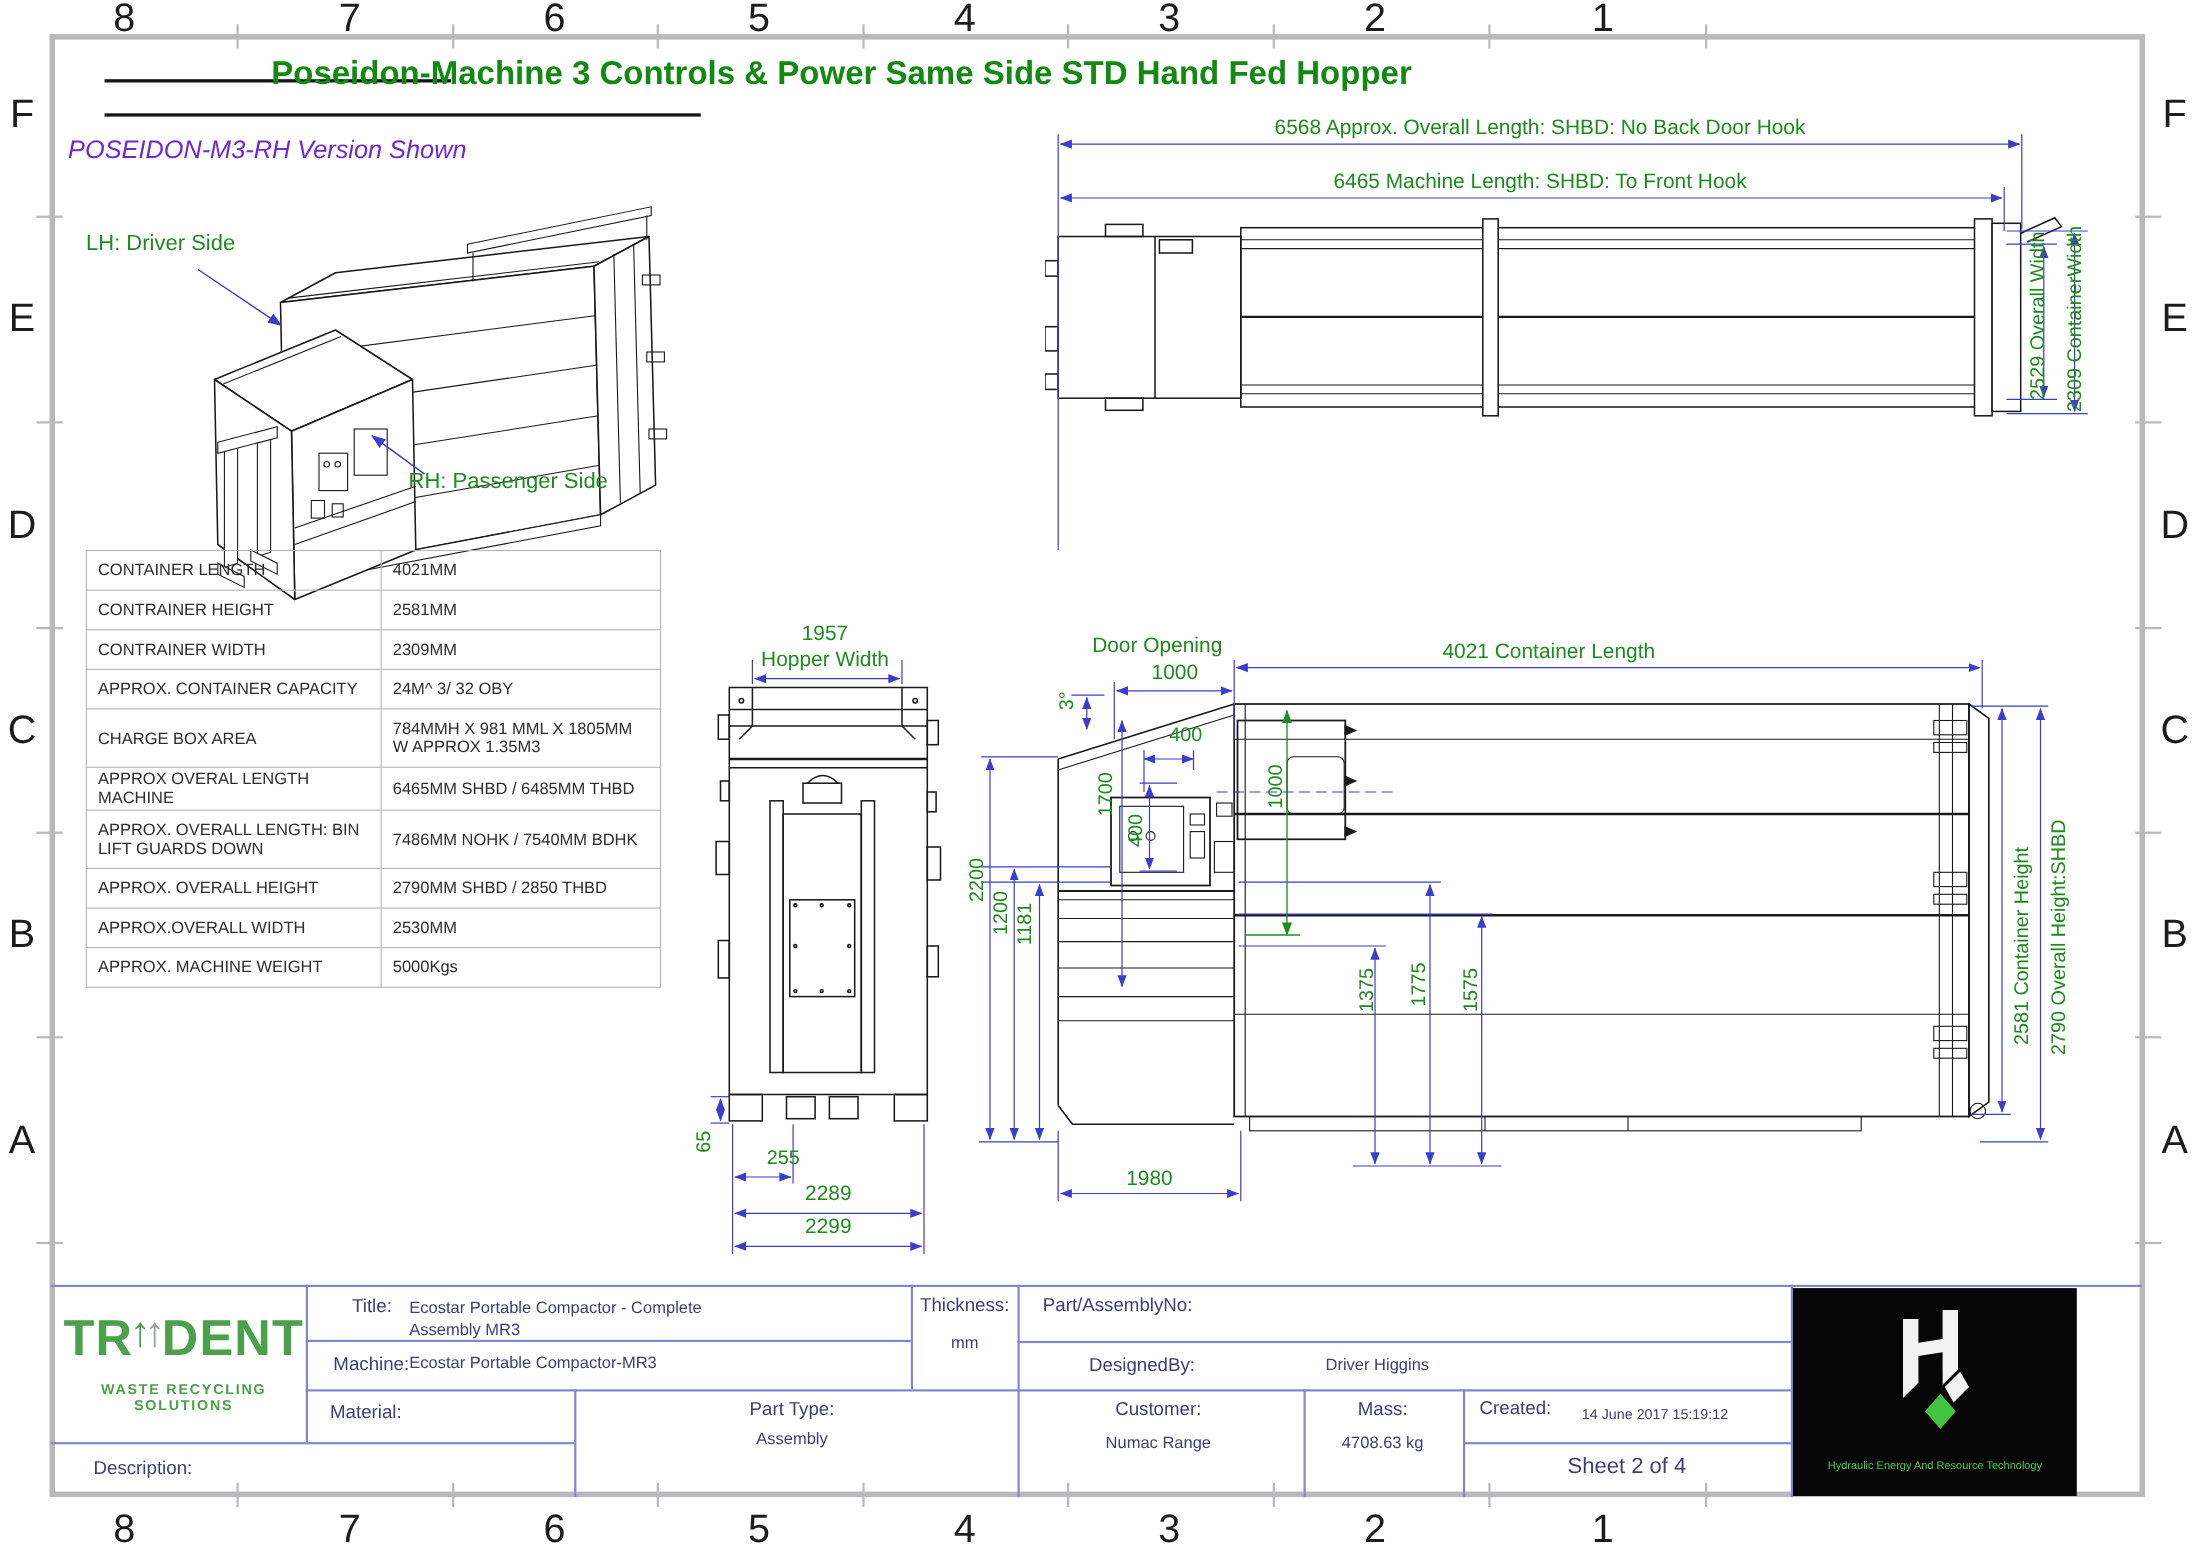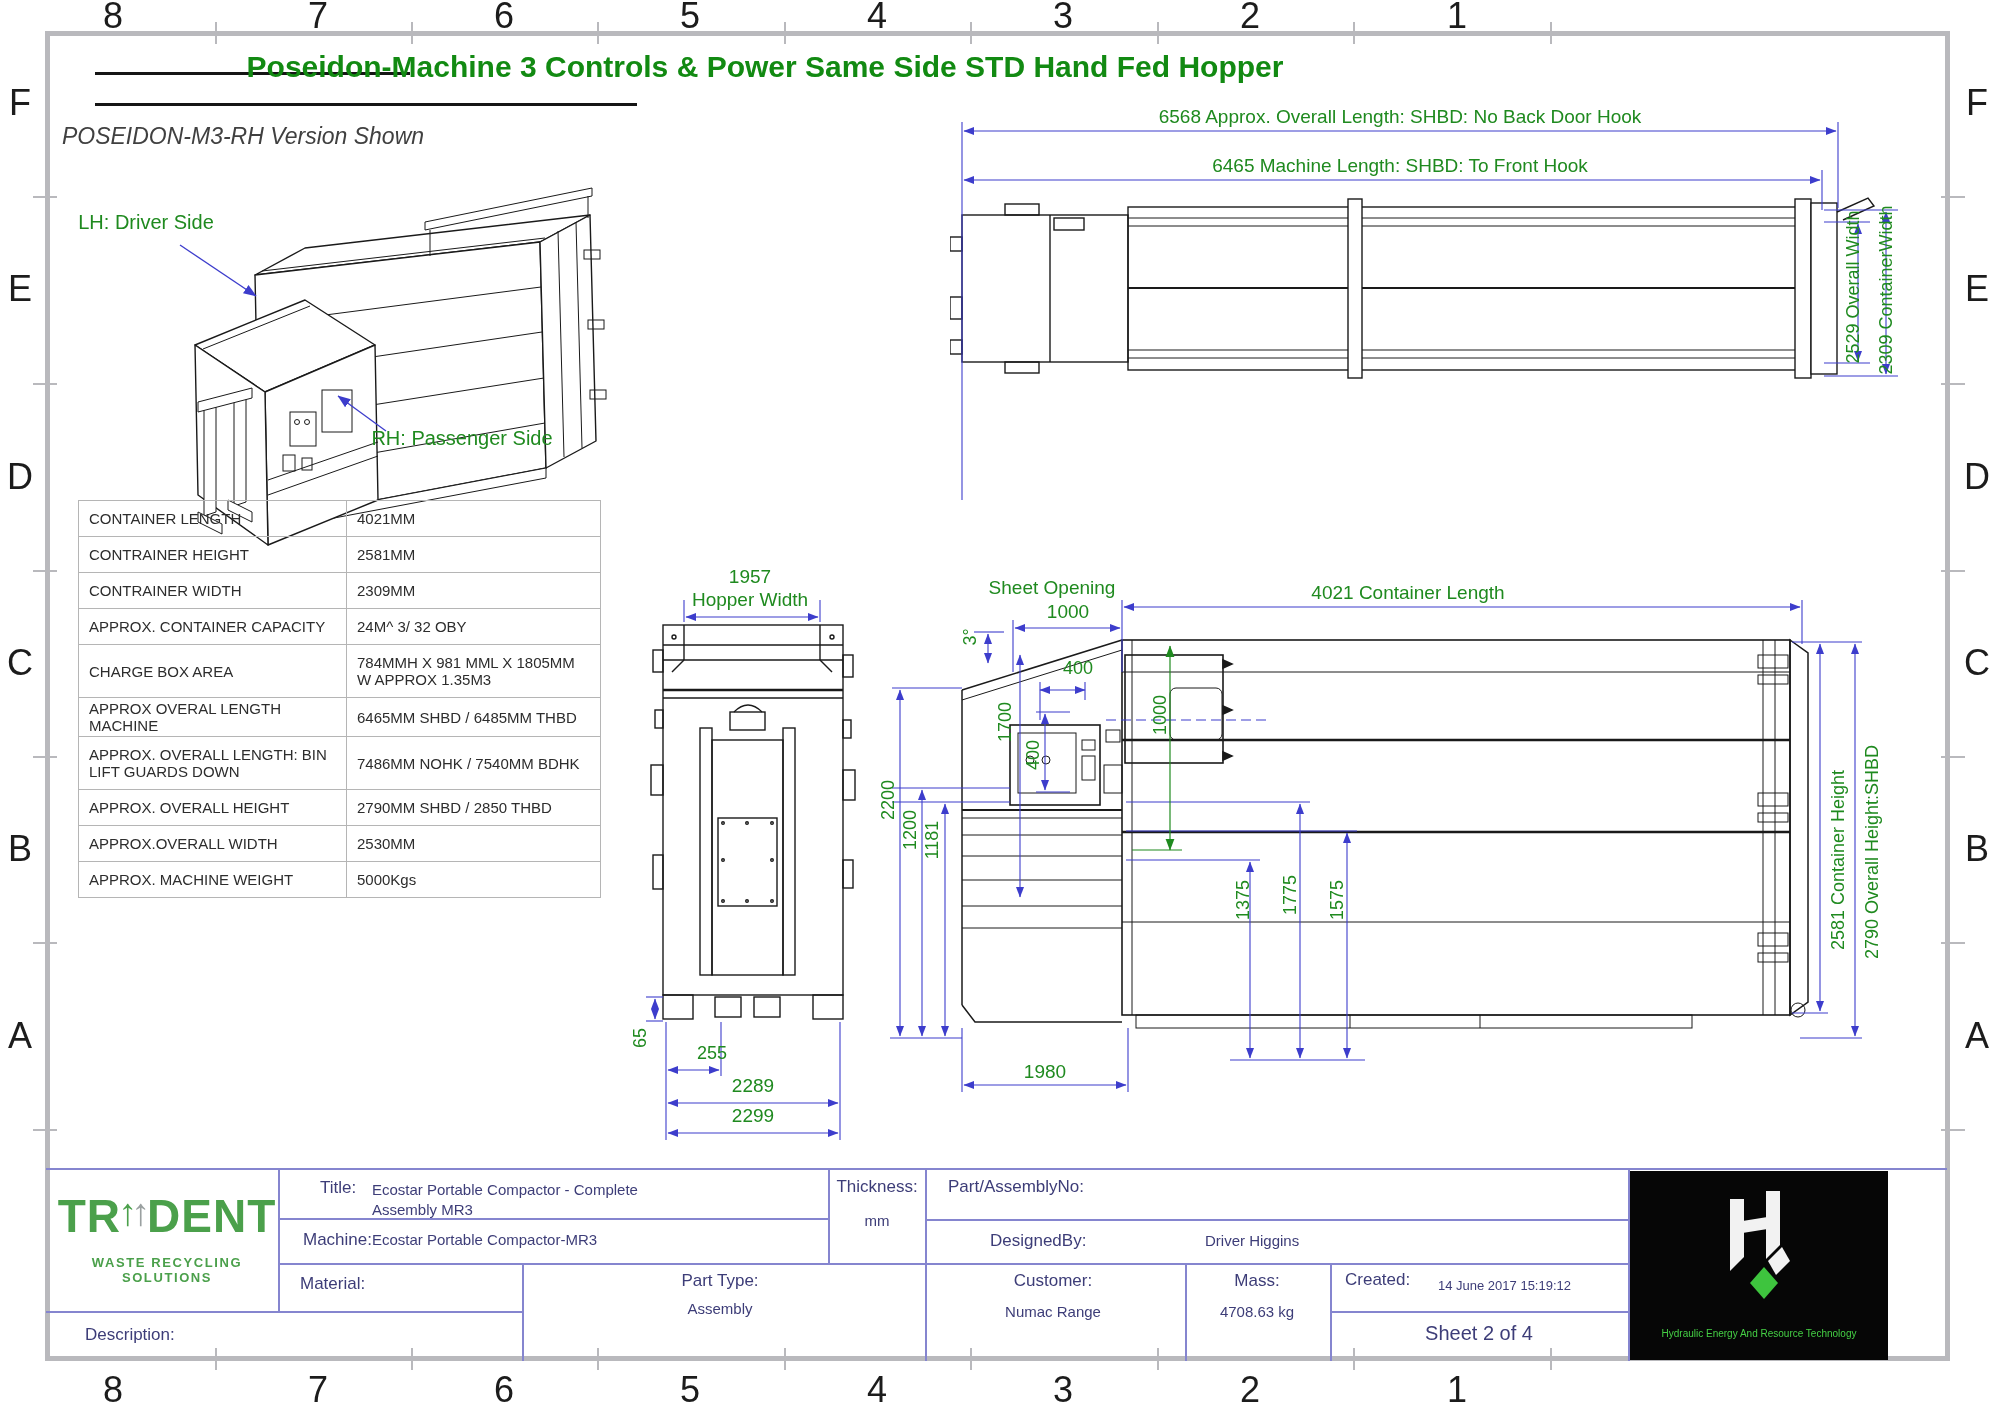--- a/index.html
+++ b/index.html
@@ -10,21 +10,21 @@
   .frame{position:absolute;left:45px;top:31px;width:1905px;height:1330px;
          border:5px solid #b9b9bd;box-sizing:border-box;}
   .tkv{position:absolute;width:2px;height:22px;background:#b9b9bd;}
   .tkh{position:absolute;height:2px;width:24px;background:#b9b9bd;}
   .gl{position:absolute;font-size:36px;font-weight:400;color:#1c1c1c;
       transform:translate(-50%,-50%);font-family:"Liberation Sans",sans-serif;}
   .blackline{position:absolute;height:3px;background:#151515;}
   
   .gtitle{position:absolute;transform:translate(-50%,-50%);color:#128a12;
           font-weight:bold;font-size:30px;white-space:nowrap;text-align:center;}
-  .gsub{position:absolute;transform:translate(-50%,-50%);color:#404040;
+  .gsub{position:absolute;transform:translate(-50%,-50%);color:#6d28d9;
         font-style:italic;font-size:23px;white-space:nowrap;}
   .glabel{position:absolute;transform:translate(-50%,-50%);color:#1f8a1f;
           font-size:20px;white-space:nowrap;}
   .dt{position:absolute;transform:translate(-50%,-50%);color:#1f8a1f;
       font-size:18px;white-space:nowrap;}
   .dt.big{font-size:19px;}
   .dt.v{writing-mode:vertical-rl;transform:translate(-50%,-50%) rotate(180deg);}
   
   table.spec{position:absolute;left:78px;top:500px;width:523px;border-collapse:collapse;
              font-size:15px;color:#2d2d2d;table-layout:fixed;}
@@ -419,21 +419,21 @@
       <line x1="922" y1="453" x2="958" y2="453"></line>
       <line x1="950" y1="84" x2="950" y2="451" marker-start="url(#sArr)" marker-end="url(#sArr)"></line>
       <line x1="930" y1="478" x2="992" y2="478"></line>
       <line x1="985" y1="84" x2="985" y2="476" marker-start="url(#sArr)" marker-end="url(#sArr)"></line>
     </g>
     <g stroke="#1f8a1f" stroke-width="1.2" fill="none">
       <line x1="300" y1="86" x2="300" y2="290" marker-start="url(#sArrG)" marker-end="url(#sArrG)"></line>
       <line x1="262" y1="290" x2="312" y2="290"></line>
     </g>
   </svg>
-  <div class="dt big" style="left:1052px;top:588px">Sheet Opening</div>
+  <div class="dt big" style="left:1052px;top:588px">Door Opening</div>
   <div class="dt big" style="left:1068px;top:612px">1000</div>
   <div class="dt big" style="left:1408px;top:593px">4021 Container Length</div>
   <div class="dt v" style="left:970px;top:637px">3°</div>
   <div class="dt" style="left:1078px;top:668px">400</div>
   <div class="dt v" style="left:1005px;top:722px">1700</div>
   <div class="dt v" style="left:1033px;top:755px">400</div>
   <div class="dt v" style="left:1160px;top:715px">1000</div>
   <div class="dt v" style="left:888px;top:800px">2200</div>
   <div class="dt v" style="left:910px;top:830px">1200</div>
   <div class="dt v" style="left:932px;top:840px">1181</div>

